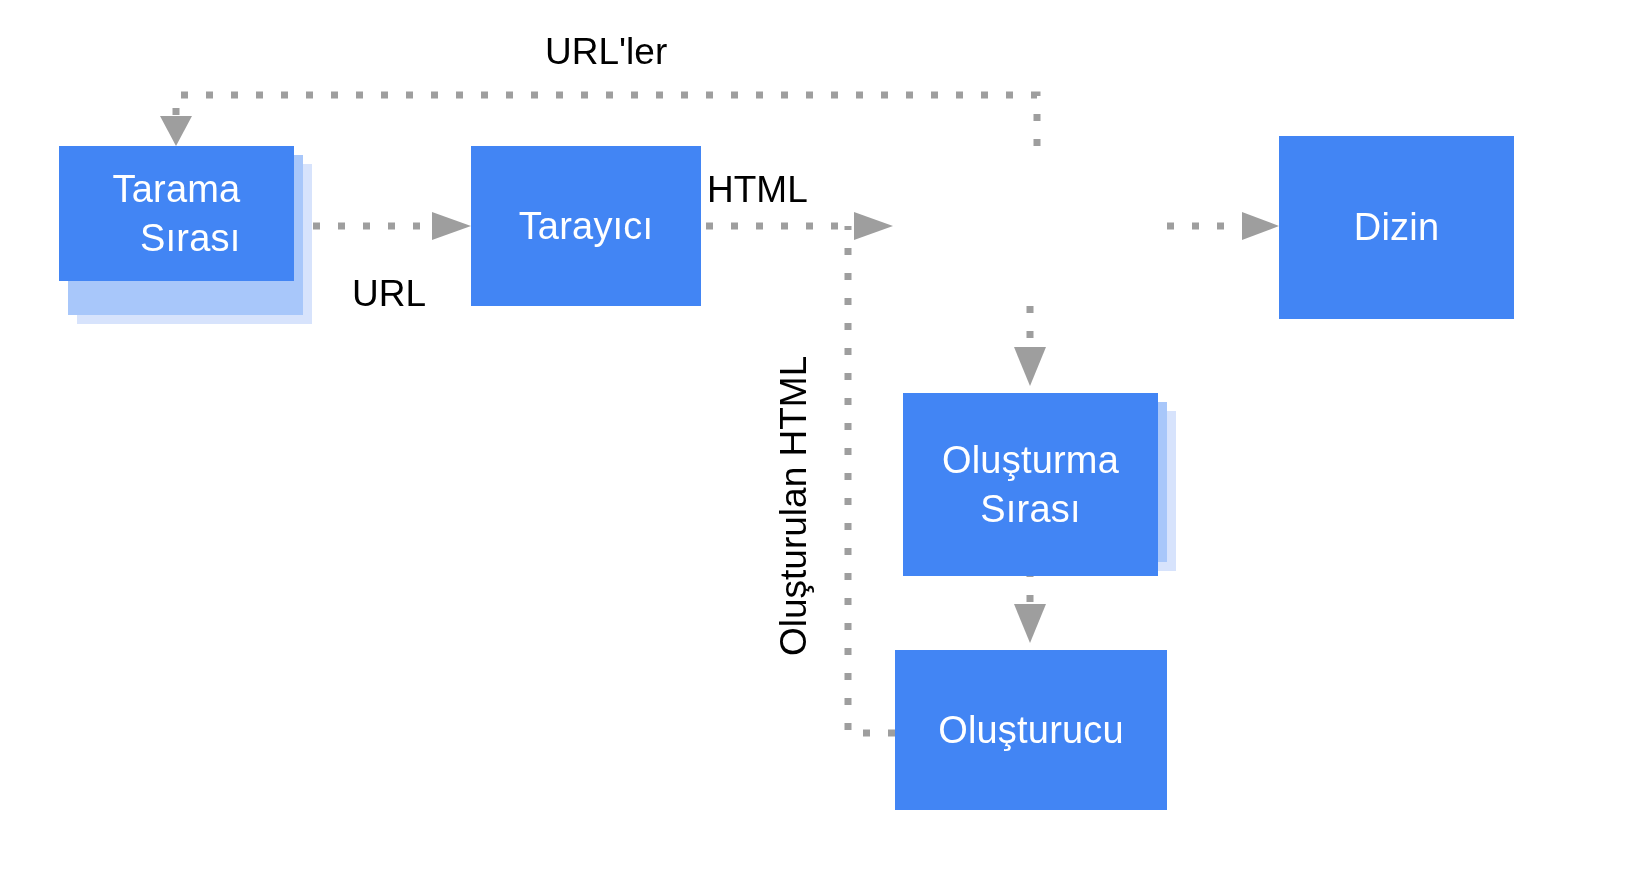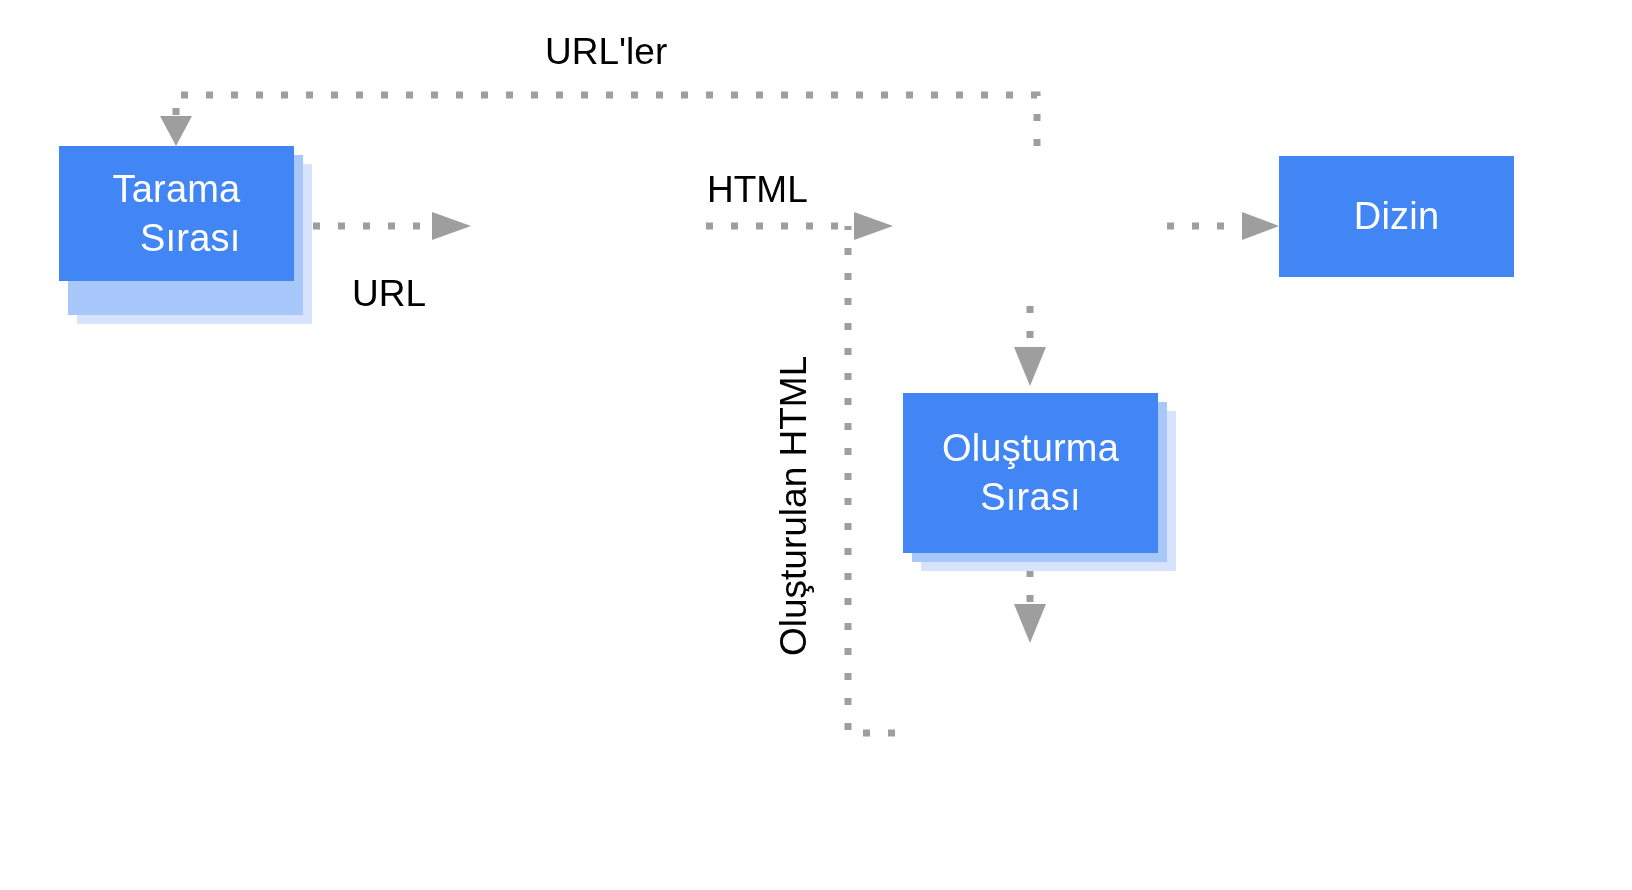--- a/index.html
+++ b/index.html
@@ -119,33 +119,39 @@
     </g>
   </svg>
 
   <div class="stack-back" style="left:77px; top:164px; width:235px; height:160px;"></div>
   <div class="stack-mid" style="left:68px; top:155px; width:235px; height:160px;"></div>
   <div class="node" style="left:59px; top:146px; width:235px; height:135px;text-align:right;">
     <span class="label">Tarama
 Sırası</span>
   </div>
 
+  <div class="node" style="left:471px; top:146px; width:230px; height:160px;">
+    <span class="label">Tarayıcı</span>
+  </div>
 
 
-  <div class="node" style="left:1279px; top:156px; width:235px; height:121px;">
+  <div class="node" style="left:1279px; top:136px; width:235px; height:183px;">
     <span class="label">Dizin</span>
   </div>
 
   <div class="stack-back" style="left:921px; top:411px; width:255px; height:160px;"></div>
   <div class="stack-mid" style="left:912px; top:402px; width:255px; height:160px;"></div>
-  <div class="node" style="left:903px; top:393px; width:255px; height:160px;">
+  <div class="node" style="left:903px; top:393px; width:255px; height:183px;">
     <span class="label">Oluşturma
 Sırası</span>
   </div>
 
+  <div class="node" style="left:895px; top:650px; width:272px; height:160px;">
+    <span class="label">Oluşturucu</span>
+  </div>
 
   <div class="edge-label" style="left:545px; top:32px;">URL'ler</div>
 
   <div class="edge-label" style="left:352px; top:274px;">URL</div>
 
   <div class="edge-label" style="left:707px; top:170px;">HTML</div>
 
   <div class="edge-label vertical" style="left:774px; top:656px;">Oluşturulan HTML</div>
 
 </div>

